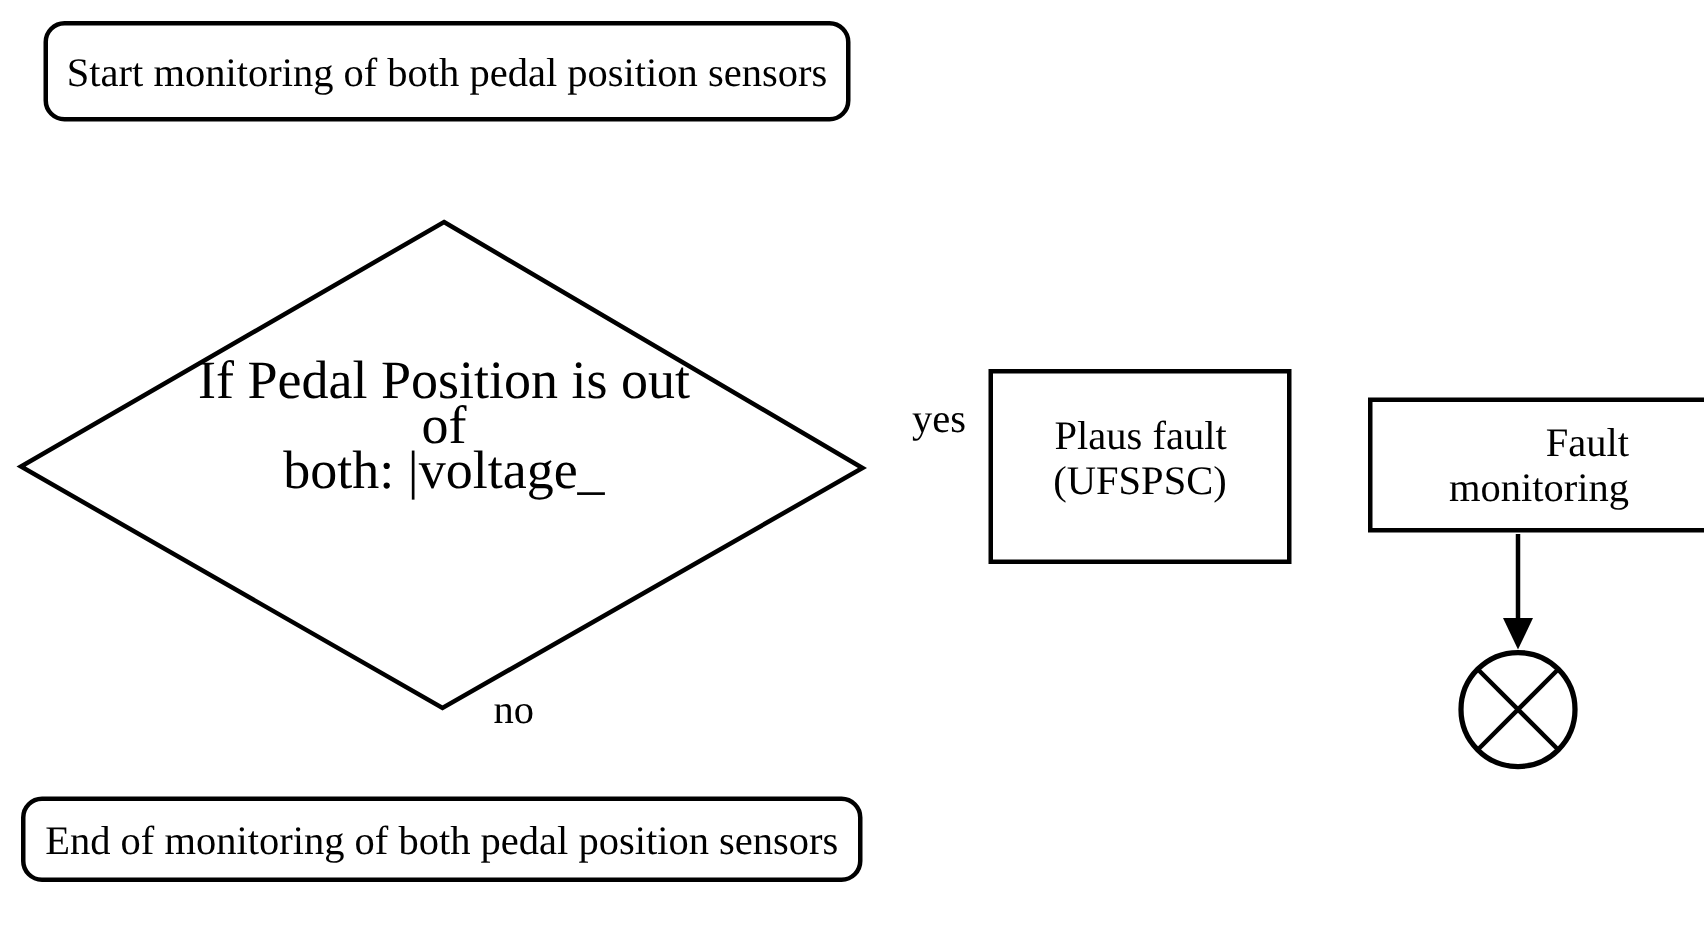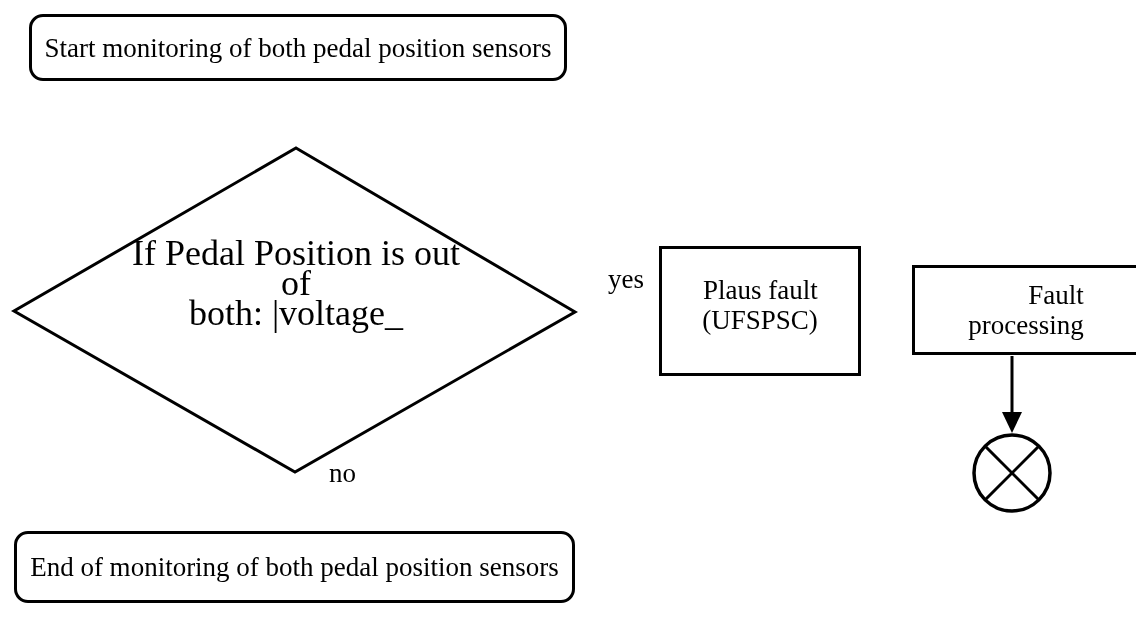--- a/index.html
+++ b/index.html
@@ -41,21 +41,21 @@
   .terminal-start {
     left: 29px;
     top: 14px;
     width: 538px;
     height: 67px;
   }
   .terminal-end {
     left: 14px;
     top: 531px;
     width: 561px;
-    height: 72px;
+    height: 57px;
   }
   .process-plaus {
     left: 659px;
     top: 246px;
     width: 202px;
     height: 130px;
     align-items: flex-start;
     padding-top: 26px;
   }
   .process-fault {
@@ -121,21 +121,21 @@
   <div class="node process-plaus line-block">
     <div>
       <span>Plaus fault</span>
       <span>(UFSPSC)</span>
     </div>
   </div>
 
   <div class="node process-fault line-block">
     <div>
       <span>Fault</span>
-      <span>processing</span>
+      <span>monitoring</span>
     </div>
   </div>
 
   <div class="node terminal terminal-end">
     <span>End of monitoring of both pedal position sensors</span>
   </div>
 
 </div>
 
 </body></html>

